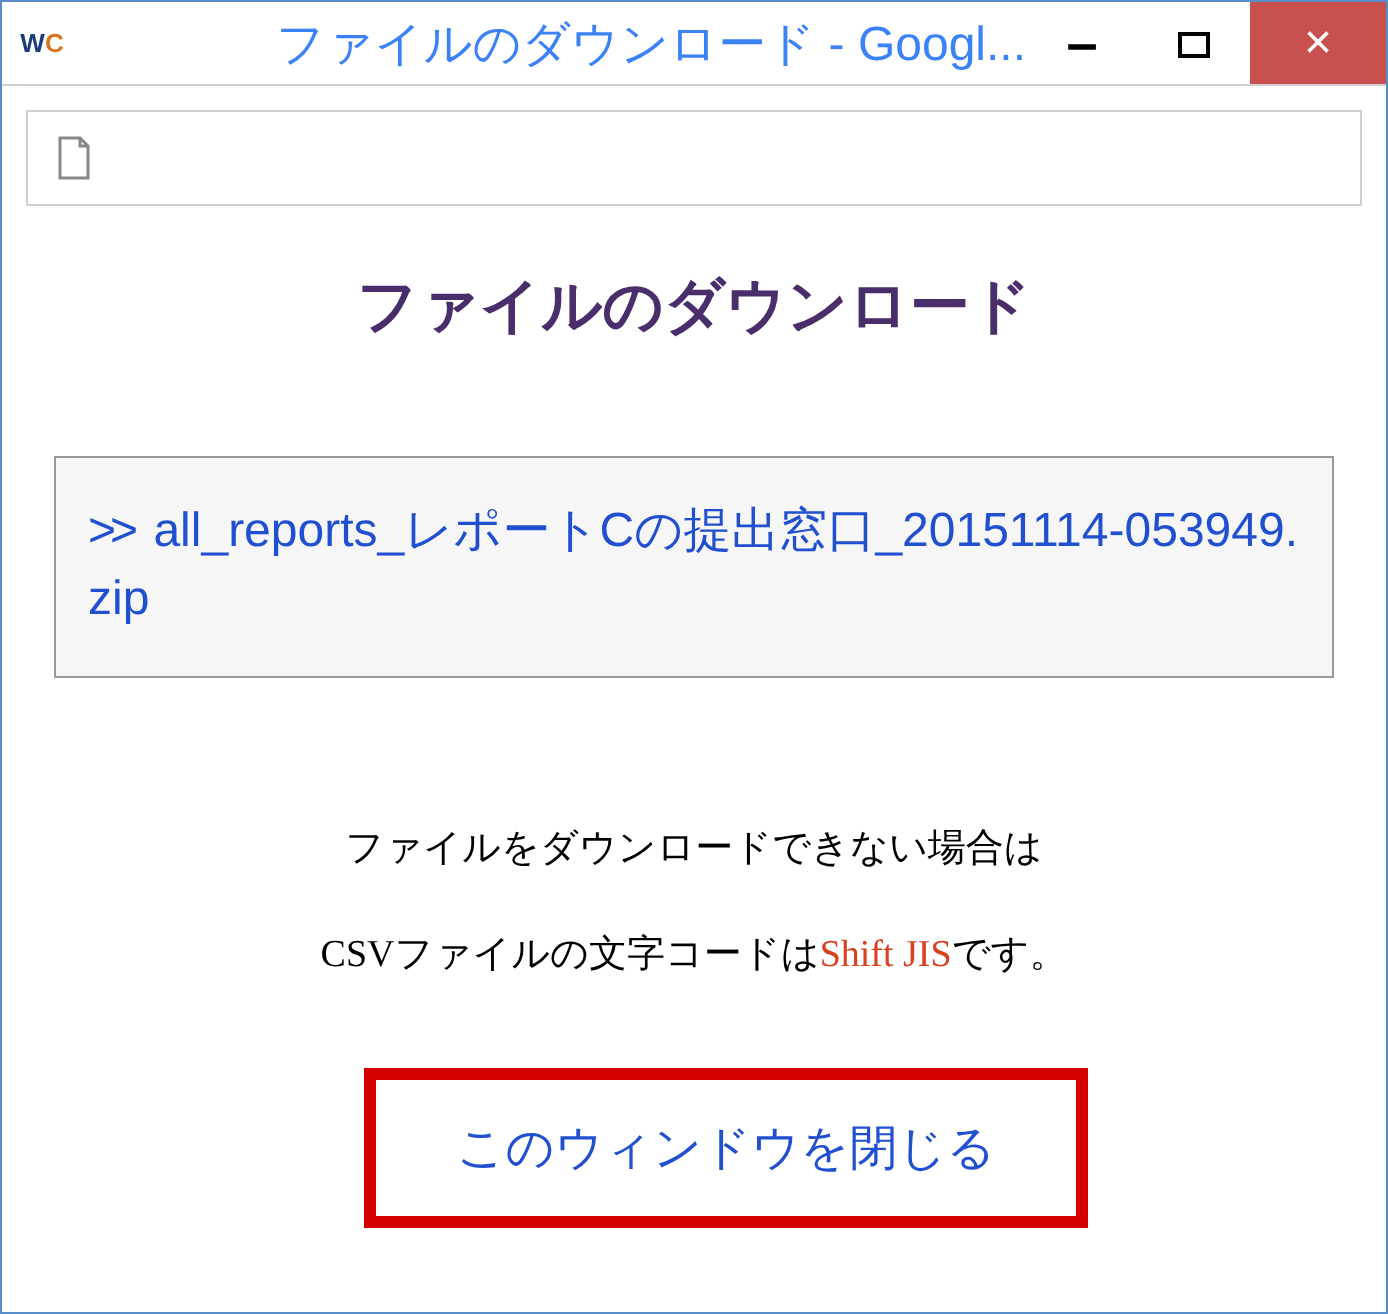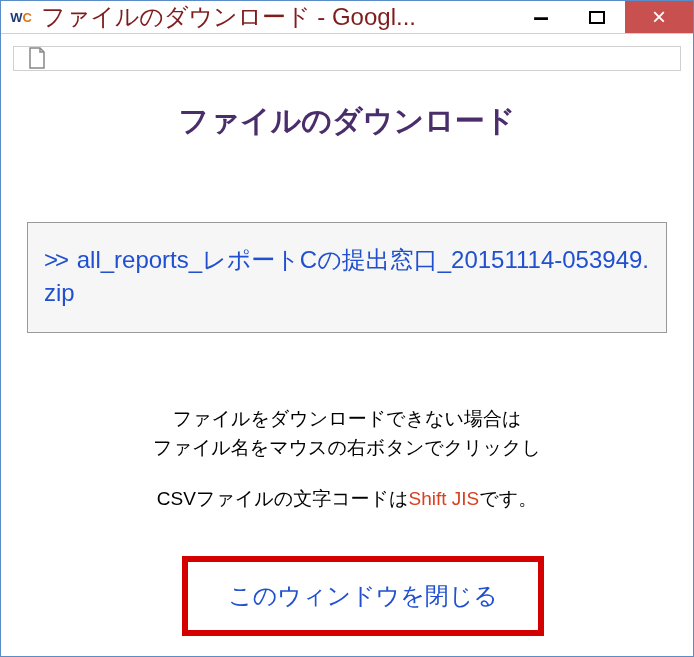--- a/index.html
+++ b/index.html
@@ -38,23 +38,24 @@
       align-items: center;
       justify-content: center;
       font-size: 13px;
       font-weight: bold;
     }
     .favicon .w { color: #1a3d7a; }
     .favicon .c { color: #d97720; }
     .window-title {
       flex: 1;
       font-size: 24px;
-      color: #7f1d1d;
+      color: #3b82f6;
       white-space: nowrap;
       overflow: hidden;
+      text-align: right;
     }
     .win-controls {
       display: flex;
       height: 100%;
       align-items: stretch;
     }
     .win-btn {
       width: 56px;
       display: flex;
       align-items: center;
@@ -106,21 +107,21 @@
       flex: 1;
       padding: 30px 14px 0 14px;
       display: flex;
       flex-direction: column;
       align-items: center;
     }
     .heading {
       font-size: 30px;
       color: #4a2d6b;
       font-weight: bold;
-      margin-bottom: 80px;
+      margin-bottom: 54px;
       text-align: center;
     }
     .file-box {
       width: 640px;
       border: 1px solid #999;
       background: #f6f6f6;
       padding: 20px 16px 22px 16px;
       margin-bottom: 44px;
     }
     .file-link {
@@ -129,32 +130,32 @@
       line-height: 1.4;
       word-break: break-all;
       cursor: pointer;
     }
     .file-link .chev {
       color: #2050d0;
       letter-spacing: -3px;
       margin-right: 4px;
     }
     .help-text {
-      text-align: center;
       font-size: 19px;
       color: #000;
       line-height: 1.5;
       margin-bottom: 24px;
       margin-top: 28px;
     }
     .encoding-text {
       text-align: center;
       font-size: 19px;
       color: #000;
       margin-bottom: 44px;
+      font-family: Liberation Serif, serif;
     }
     .encoding-text .sjis {
       color: #d94020;
     }
     .close-link-wrap {
       border: 6px solid #d40000;
       padding: 18px 40px;
       margin-bottom: 20px;
       margin-left: 32px;
     }
@@ -198,21 +199,20 @@
 
     <div class="file-box">
       <div class="file-link">
         <span class="chev">&gt;&gt;</span>
         <span>all_reports_レポートCの提出窓口_20151114-053949.zip</span>
       </div>
     </div>
 
     <div class="help-text">
       <div>ファイルをダウンロードできない場合は</div>
-      <div>ファイル名をマウスの右ボタンでクリックし</div>
     </div>
 
     <div class="encoding-text">
       <span>CSVファイルの文字コードは</span><span class="sjis">Shift JIS</span><span>です。</span>
     </div>
 
     <div class="close-link-wrap">
       <div class="close-link">このウィンドウを閉じる</div>
     </div>
   </div>

